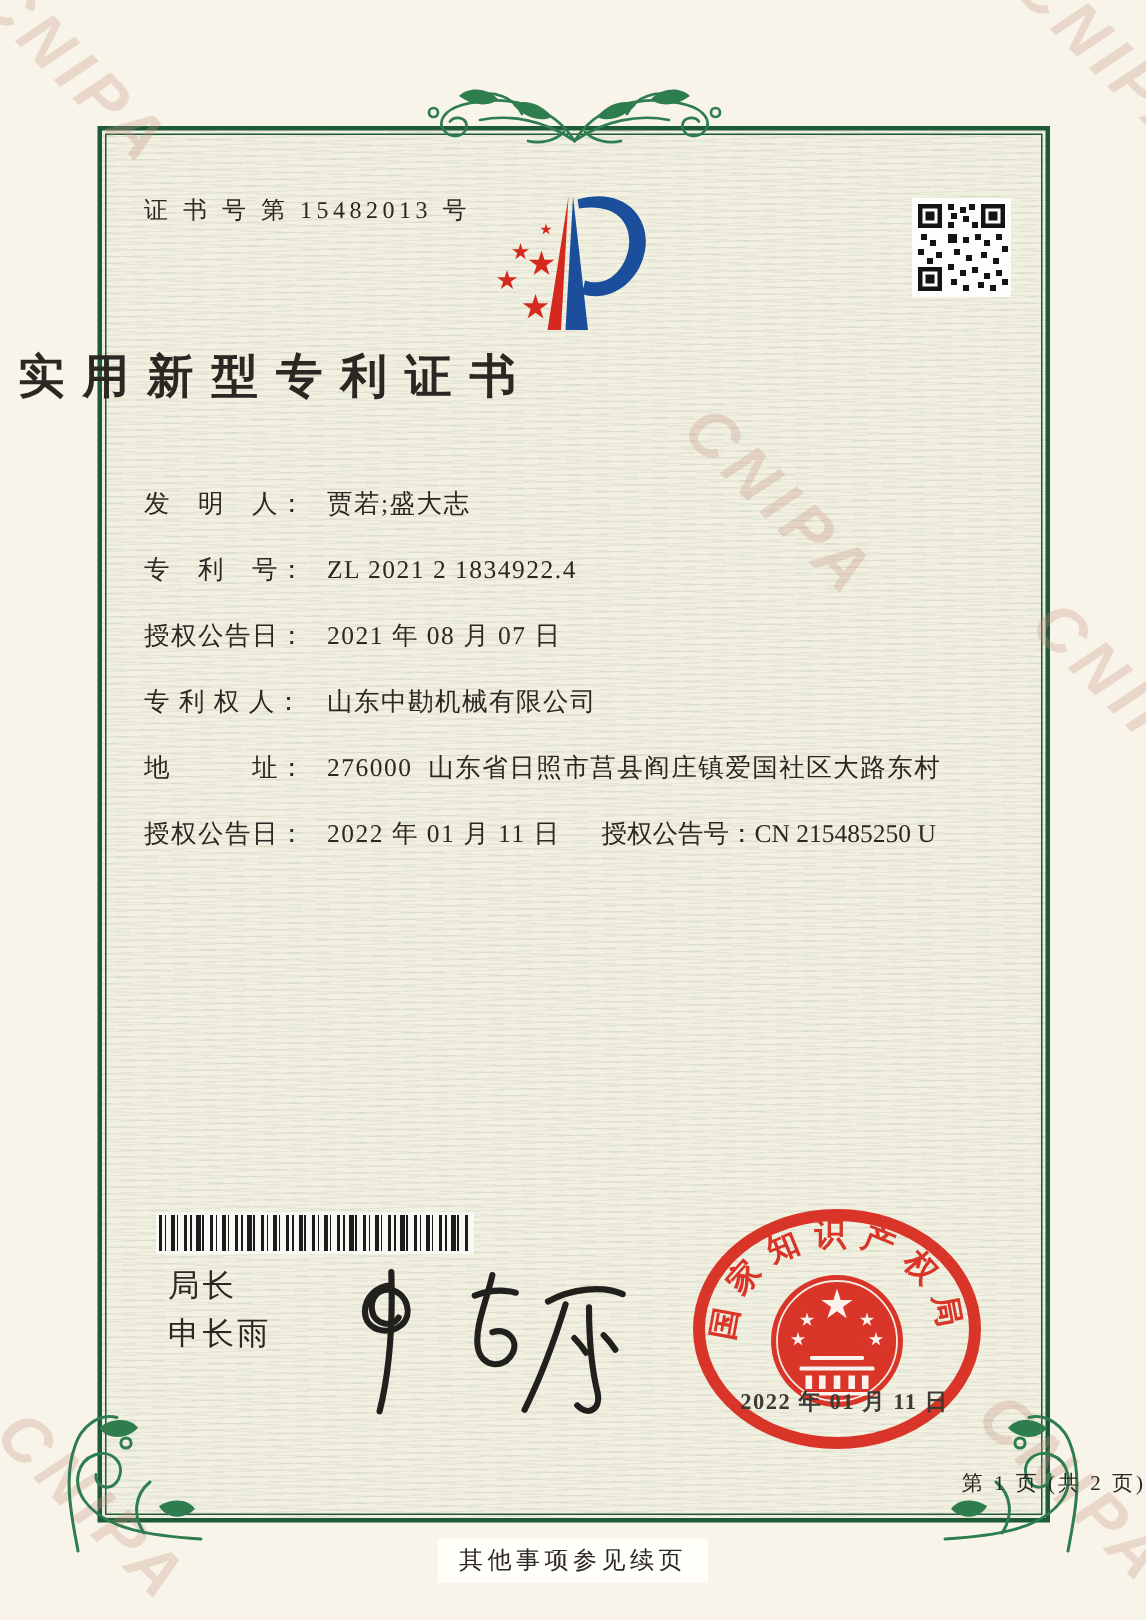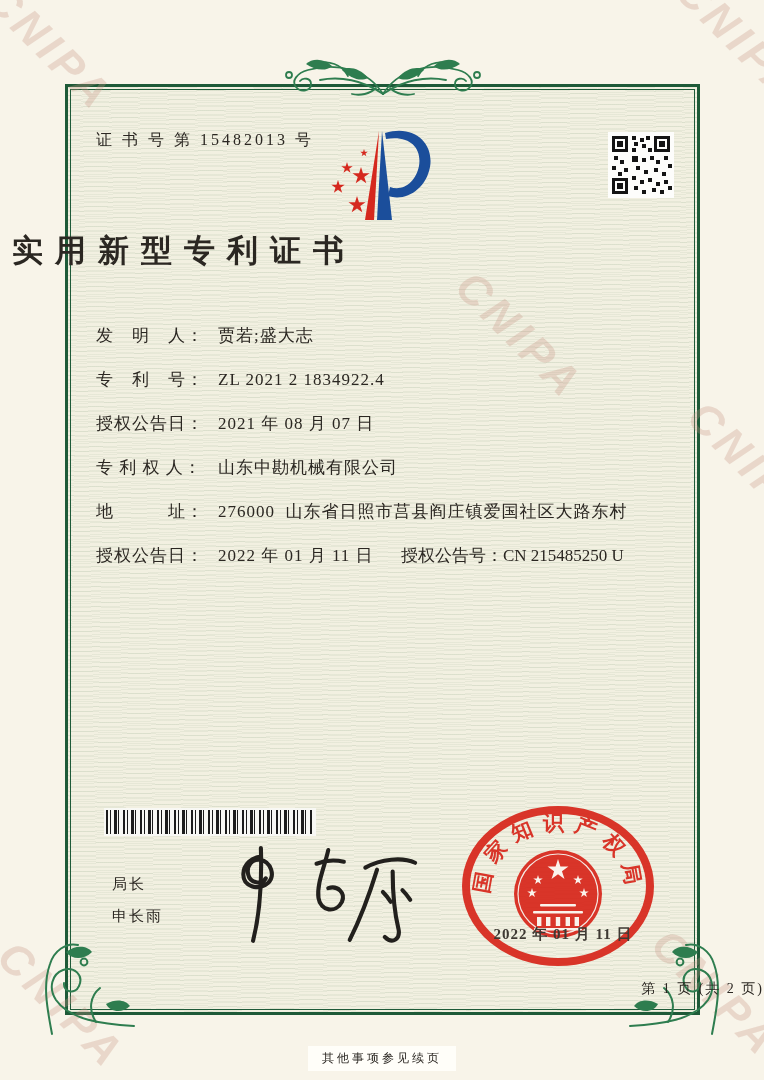--- a/index.html
+++ b/index.html
@@ -63,38 +63,38 @@
   .barcode{
     position:absolute;left:104px;top:808px;width:208px;height:24px;
     background:
       repeating-linear-gradient(90deg,
         #1c1c1c 0 2px, #f8f8f4 2px 4px,
         #1c1c1c 4px 5px, #f8f8f4 5px 8px,
         #1c1c1c 8px 11px, #f8f8f4 11px 12px,
         #1c1c1c 12px 13px, #f8f8f4 13px 17px);
     border:2px solid #f8f8f4;
   }
-  .director{position:absolute;left:112px;top:868px;font-size:15px;line-height:32px;letter-spacing:2px;}
+  .director{position:absolute;left:112px;top:844px;font-size:21px;line-height:32px;letter-spacing:2px;font-family:Liberation Mono, monospace;}
   .signature{position:absolute;left:215px;top:843px;}
   .seal{position:absolute;left:458px;top:800px;mix-blend-mode:multiply;opacity:0.94;}
   .seal-date{
     position:absolute;left:468px;top:925px;width:190px;
     font-size:15px;font-weight:700;letter-spacing:1px;
     color:#3e3933;text-align:center;z-index:6;
   }
   .page-no{
     position:absolute;left:0;top:980px;width:100%;
     text-align:right;font-size:14px;letter-spacing:2px;
   }
   .footer-note{
     position:absolute;left:0;top:1026px;width:100%;text-align:center;z-index:4;
   }
   .footer-note span{
     display:inline-block;background:#fffef9;padding:4px 14px;
-    font-size:12px;letter-spacing:3px;margin-top:20px;
+    font-size:16px;letter-spacing:3px;
   }
 </style>
 </head>
 <body>
 
 <div class="page">
 
   <div class="wm" style="left:-30px;top:22px;">CNIPA</div>
   <div class="wm" style="left:660px;top:14px;">CNIPA</div>
   <div class="wm" style="left:440px;top:310px;">CNIPA</div>

